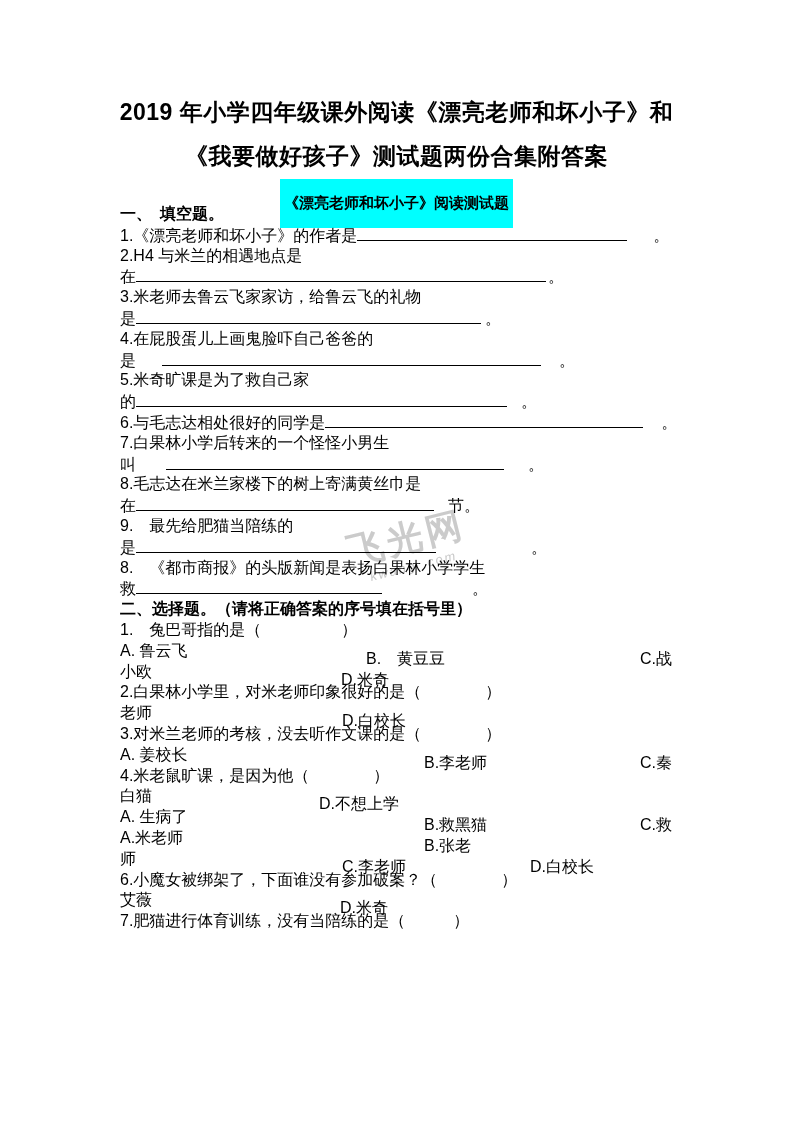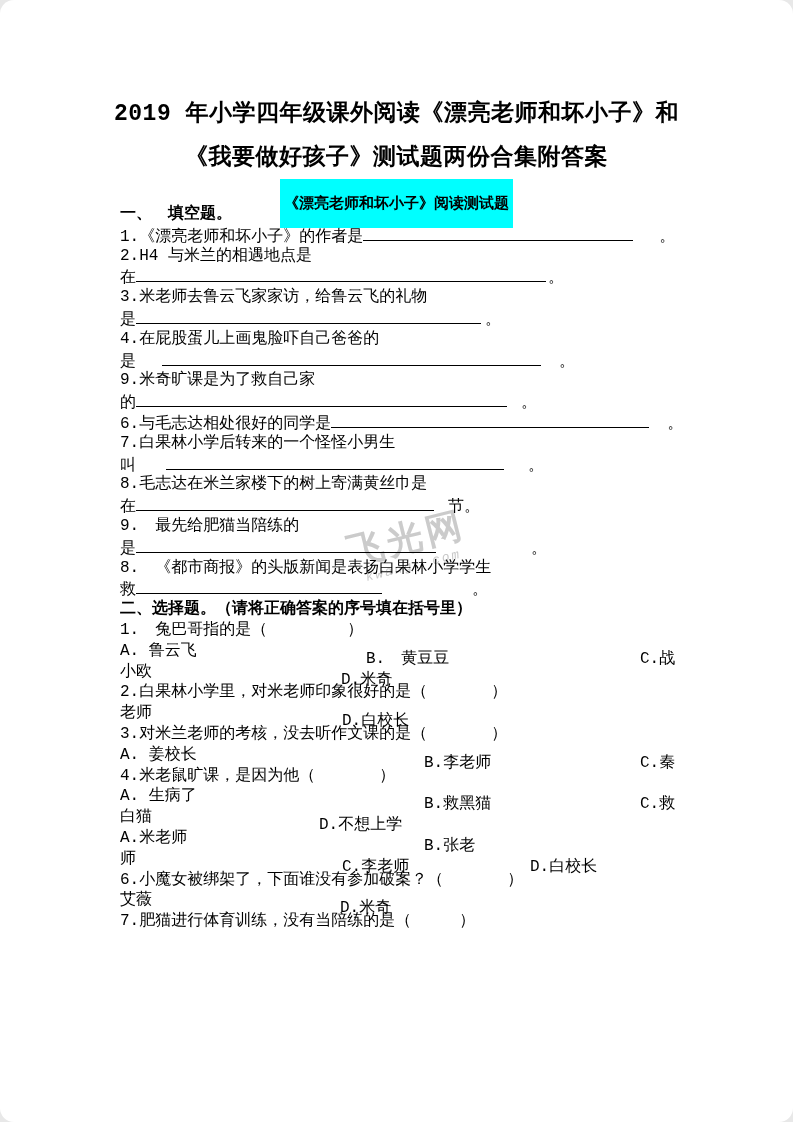--- a/index.html
+++ b/index.html
@@ -1,24 +1,23 @@
 <!DOCTYPE html>
 <html><head>
 <meta charset="utf-8">
 <style>
   html,body{margin:0;padding:0;background:#e8e8e8;}
   .page{
     position:relative;
     width:793px;height:1122px;
     margin:0 auto;
     background:#ffffff;
-    font-family:Liberation Mono, monospace;
+    font-family:Liberation Sans, sans-serif;
     color:#000;
     overflow:hidden;
-    border-radius:14px;
   }
   .doc-title{
     position:absolute;left:0;width:793px;
     text-align:center;
     font-size:23px;font-weight:bold;
     letter-spacing:0.5px;
     white-space:nowrap;
   }
   .t1{top:97px;}
   .t2{top:141px;}
@@ -44,21 +43,21 @@
     white-space:nowrap;
   }
   .bold{font-weight:bold;}
   .blank{
     display:inline-block;
     border-bottom:1.5px solid #000;
     height:15px;
     vertical-align:baseline;
   }
   .seg2,.seg3{position:absolute;top:8px;}
-  .s1-head-title{margin-left:16px;text-align:center;}
+  .s1-head-title{margin-left:8px;text-align:center;}
   .watermark{
     position:absolute;
     top:514px;left:348px;
     z-index:0;
     transform:rotate(-14deg);
     text-align:center;
     pointer-events:none;
   }
   .watermark .wm-main{
     font-size:36px;
@@ -113,21 +112,21 @@
     <div class="line">
       <span>是</span><span class="blank" style="width:345px"></span><span style="margin-left:4px">。</span>
     </div>
     <div class="line">
       <span>4.在屁股蛋儿上画鬼脸吓自己爸爸的</span>
     </div>
     <div class="line">
       <span>是</span><span class="blank" style="width:379px;margin-left:26px"></span><span style="margin-left:18px">。</span>
     </div>
     <div class="line">
-      <span>9.米奇旷课是为了救自己家</span>
+      <span>5.米奇旷课是为了救自己家</span>
     </div>
     <div class="line">
       <span>的</span><span class="blank" style="width:371px"></span><span style="margin-left:14px">。</span>
     </div>
     <div class="line">
       <span>6.与毛志达相处很好的同学是</span><span class="blank" style="width:318px"></span><span style="margin-left:18px">。</span>
     </div>
     <div class="line">
       <span>7.白果林小学后转来的一个怪怪小男生</span>
     </div>
@@ -182,28 +181,28 @@
     <div class="line">
       <span>A. 姜校长</span>
       <span class="seg2" style="left:304px">B.李老师</span>
       <span class="seg3" style="left:520px">C.秦</span>
     </div>
 
     <div class="line">
       <span>4.米老鼠旷课，是因为他（　　　　）</span>
     </div>
     <div class="line">
+      <span>白猫</span>
+      <span class="seg2" style="left:199px">D.不想上学</span>
+    </div>
+    <div class="line">
       <span>A. 生病了</span>
       <span class="seg2" style="left:304px">B.救黑猫</span>
       <span class="seg3" style="left:520px">C.救</span>
     </div>
-    <div class="line">
-      <span>白猫</span>
-      <span class="seg2" style="left:199px">D.不想上学</span>
-    </div>
 
     <div class="line">
       <span>A.米老师</span>
       <span class="seg2" style="left:304px">B.张老</span>
     </div>
     <div class="line">
       <span>师</span>
       <span class="seg2" style="left:222px">C.李老师</span>
       <span class="seg3" style="left:410px">D.白校长</span>
     </div>

